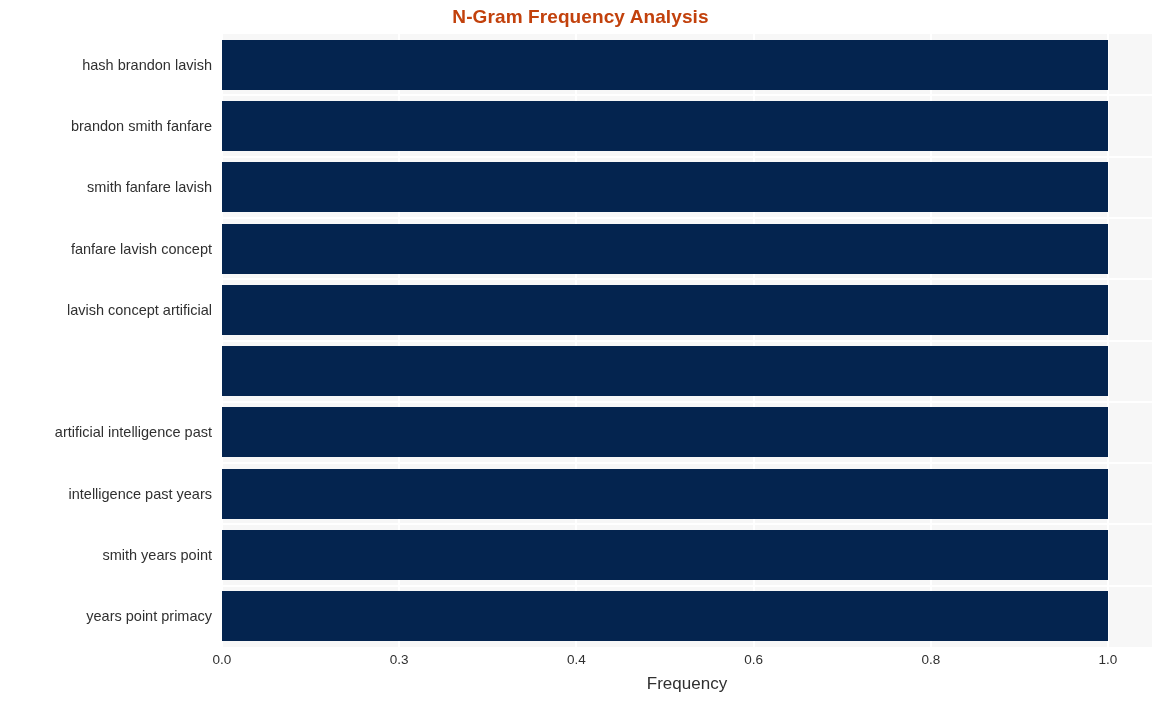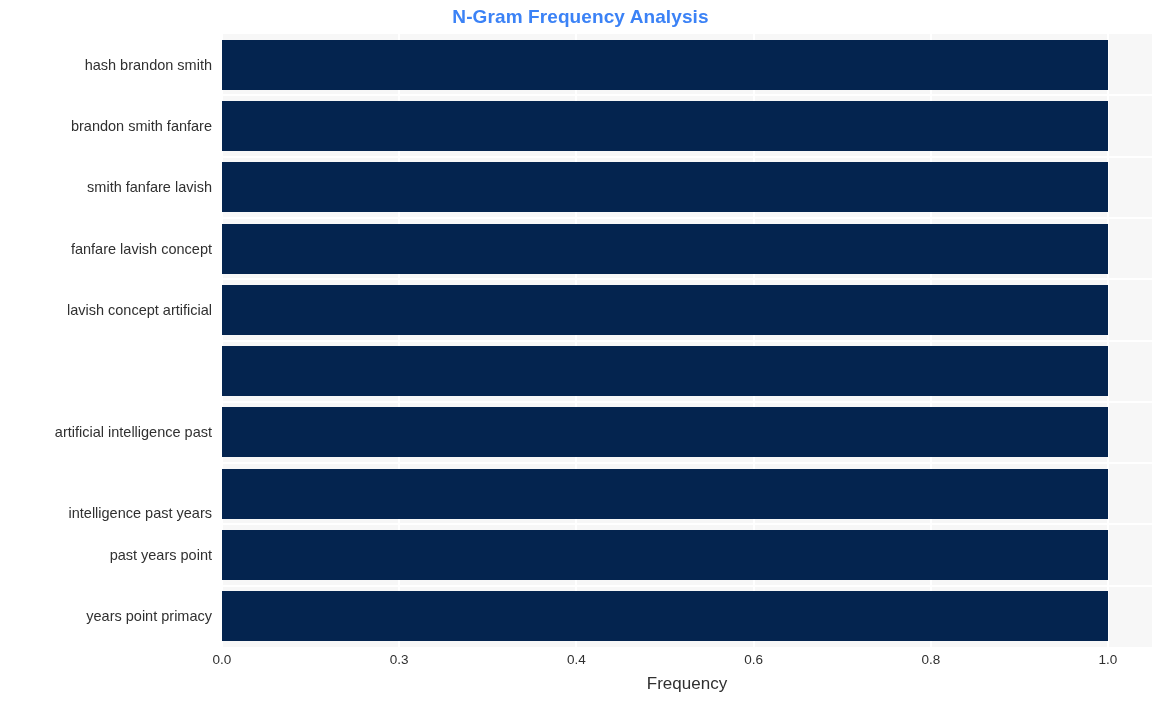--- a/index.html
+++ b/index.html
@@ -18,21 +18,21 @@
   }
   
   #chart-title {
     position: absolute;
     left: 0;
     top: 6px;
     width: 1161px;
     text-align: center;
     font-size: 19px;
     font-weight: bold;
-    color: #3b82f6;
+    color: #c2410c;
     letter-spacing: 0.1px;
   }
   
   #plot-panel {
     position: absolute;
     left: 222px;
     top: 34px;
     width: 930px;
     height: 613px;
     background: #f7f7f7;
@@ -144,28 +144,28 @@
         <div class="bar" title="lavish concept artificial: 1" style="top: 250.85px; width: 886px; background: rgb(4, 36, 79);"></div>
         <div class="bar" title="concept artificial intelligence: 1" style="top: 312.15px; width: 886px; background: rgb(4, 36, 79);"></div>
         <div class="bar" title="artificial intelligence past: 1" style="top: 373.45px; width: 886px; background: rgb(4, 36, 79);"></div>
         <div class="bar" title="intelligence past years: 1" style="top: 434.75px; width: 886px; background: rgb(4, 36, 79);"></div>
         <div class="bar" title="past years point: 1" style="top: 496.05px; width: 886px; background: rgb(4, 36, 79);"></div>
         <div class="bar" title="years point primacy: 1" style="top: 557.35px; width: 886px; background: rgb(4, 36, 79);"></div>
       </div>
   </div>
 
   <div id="y-axis">
-      <div class="ytick-label" style="top: 22.65px;">hash brandon smith</div>
+      <div class="ytick-label" style="top: 22.65px;">hash brandon lavish</div>
       <div class="ytick-label" style="top: 83.95px;">brandon smith fanfare</div>
       <div class="ytick-label" style="top: 145.25px;">smith fanfare lavish</div>
       <div class="ytick-label" style="top: 206.55px; padding-left: 8px;">fanfare lavish concept</div>
       <div class="ytick-label" style="top: 267.85px;">lavish concept artificial</div>
       <div class="ytick-label" style="top: 390.45px;">artificial intelligence past</div>
-      <div class="ytick-label" style="top: 451.75px; margin-top: 19px;">intelligence past years</div>
-      <div class="ytick-label" style="top: 513.05px;">past years point</div>
+      <div class="ytick-label" style="top: 451.75px;">intelligence past years</div>
+      <div class="ytick-label" style="top: 513.05px;">smith years point</div>
       <div class="ytick-label" style="top: 574.35px;">years point primacy</div>
     </div>
 
   <div id="x-axis">
       <div class="xtick-label" style="left: 0px;">0.0</div>
       <div class="xtick-label" style="left: 177.2px;">0.3</div>
       <div class="xtick-label" style="left: 354.4px;">0.4</div>
       <div class="xtick-label" style="left: 531.6px;">0.6</div>
       <div class="xtick-label" style="left: 708.8px;">0.8</div>
       <div class="xtick-label" style="left: 886px;">1.0</div>

